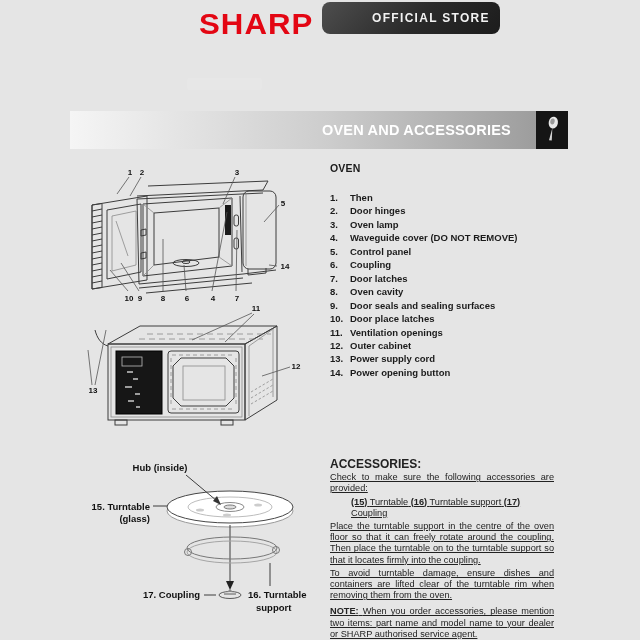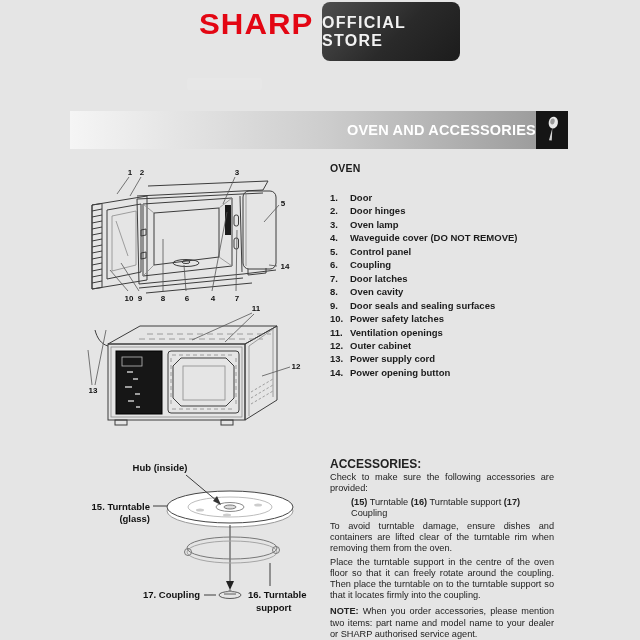--- a/index.html
+++ b/index.html
@@ -2,47 +2,47 @@
 <html><head>
 <meta charset="utf-8">
 <style>
   html,body{margin:0;padding:0;background:#fff;}
   body{width:640px;height:640px;position:relative;font-family:"Liberation Sans",sans-serif;color:#1b1b1b;overflow:hidden;}
 
   .page{position:absolute;inset:0;background:#e5e5e5;}
 
   
   .sharp-logo{position:absolute;left:199px;top:7px;font-size:30px;font-weight:800;letter-spacing:1px;transform:scaleX(1.04);transform-origin:left;}
-  .official-badge{position:absolute;left:322px;top:2px;width:138px;height:59px;border-radius:8px;
+  .official-badge{position:absolute;left:322px;top:2px;width:138px;height:32px;border-radius:8px;
       background:linear-gradient(135deg,#4e4e4e 0%,#2a2a2a 55%,#1c1c1c 100%);
       color:#f2f2f2;display:flex;align-items:center;justify-content:center;
-      font-size:16px;font-weight:700;letter-spacing:1.3px;}
+      font-size:12px;font-weight:700;letter-spacing:1.3px;padding-left:40px;}
 
   .smudge{position:absolute;left:187px;top:78px;width:75px;height:12px;background:#e7e7e7;border-radius:3px;}
 
   
   .section-bar{position:absolute;left:70px;top:111px;width:466px;height:38px;box-sizing:border-box;
       background:linear-gradient(90deg,#f5f5f5 0%,#cdcdcd 55%,#9d9d9d 100%);
-      display:flex;align-items:center;justify-content:flex-end;padding-right:0;}
+      display:flex;align-items:center;justify-content:flex-end;padding-right:25px;}
   .section-title{color:#ffffff;font-weight:700;font-size:14.5px;letter-spacing:.2px;}
   .icon-box{position:absolute;left:536px;top:111px;width:32px;height:38px;background:#151515;
       display:flex;align-items:center;justify-content:center;}
 
   
   .oven-list{position:absolute;left:330px;top:162px;width:240px;}
   .oven-heading{font-size:10.5px;font-weight:800;margin-bottom:17px;letter-spacing:.2px;}
   .oven-row{display:flex;font-size:9.5px;line-height:13.45px;font-weight:600;}
   .oven-num{width:20px;font-weight:800;flex:none;}
   .oven-label{flex:1;}
 
   
   .accessories{position:absolute;left:330px;top:459px;width:240px;font-size:9.2px;line-height:11.2px;
       text-align:justify;font-weight:500;color:#222;}
   .acc-heading{font-weight:800;font-size:12px;text-align:left;margin-bottom:2px;}
-  .accessories p{margin:0 16px 2px 0;}
+  .accessories p{margin:0 16px 2px 0;text-decoration:underline;}
   .provided-line{text-align:left;padding-left:21px;}
   .b{font-weight:800;}
   .note-para{margin-top:5px !important;}
 
   
   svg{position:absolute;overflow:visible;}
   .d1{left:80px;top:160px;}
   .d2{left:75px;top:300px;}
   .d3{left:80px;top:455px;}
   .ln{stroke:#3d3d3d;fill:none;stroke-width:1;}
@@ -190,21 +190,21 @@
     <text class="lbl" text-anchor="end" x="70" y="67">(glass)</text>
     <text class="lbl" text-anchor="end" x="120" y="143">17. Coupling</text>
     <text class="lbl" text-anchor="start" x="168" y="143">16. Turntable</text>
     <text class="lbl" text-anchor="start" x="176" y="156">support</text>
   </svg>
 
   <div class="oven-list">
     <div class="oven-heading">OVEN</div>
     <div class="oven-row">
         <span class="oven-num">1.</span>
-        <span class="oven-label">Door</span>
+        <span class="oven-label">Then</span>
       </div>
     <div class="oven-row">
         <span class="oven-num">2.</span>
         <span class="oven-label">Door hinges</span>
       </div>
     <div class="oven-row">
         <span class="oven-num">3.</span>
         <span class="oven-label">Oven lamp</span>
       </div>
     <div class="oven-row">
@@ -226,21 +226,21 @@
     <div class="oven-row">
         <span class="oven-num">8.</span>
         <span class="oven-label">Oven cavity</span>
       </div>
     <div class="oven-row">
         <span class="oven-num">9.</span>
         <span class="oven-label">Door seals and sealing surfaces</span>
       </div>
     <div class="oven-row">
         <span class="oven-num">10.</span>
-        <span class="oven-label">Power safety latches</span>
+        <span class="oven-label">Door place latches</span>
       </div>
     <div class="oven-row">
         <span class="oven-num">11.</span>
         <span class="oven-label">Ventilation openings</span>
       </div>
     <div class="oven-row">
         <span class="oven-num">12.</span>
         <span class="oven-label">Outer cabinet</span>
       </div>
     <div class="oven-row">
@@ -250,18 +250,18 @@
     <div class="oven-row">
         <span class="oven-num">14.</span>
         <span class="oven-label">Power opening button</span>
       </div>
   </div>
 
   <div class="accessories">
     <div class="acc-heading">ACCESSORIES:</div>
     <p>Check to make sure the following accessories are provided:</p>
     <p class="provided-line"><span class="b">(15)</span> <span>Turntable</span> <span class="b">(16)</span> <span>Turntable support</span> <span class="b">(17)</span> <span>Coupling</span></p>
+    <p>Place the turntable support in the centre of the oven floor so that it can freely rotate around the coupling. Then place the turntable on to the turntable support so that it locates firmly into the coupling.</p>
     <p>To avoid turntable damage, ensure dishes and containers are lifted clear of the turntable rim when removing them from the oven.</p>
-    <p>Place the turntable support in the centre of the oven floor so that it can freely rotate around the coupling. Then place the turntable on to the turntable support so that it locates firmly into the coupling.</p>
     <p class="note-para"><span class="b">NOTE:</span> <span>When you order accessories, please mention two items: part name and model name to your dealer or SHARP authorised service agent.</span></p>
   </div>
 
 </div>
 
 </body></html>

